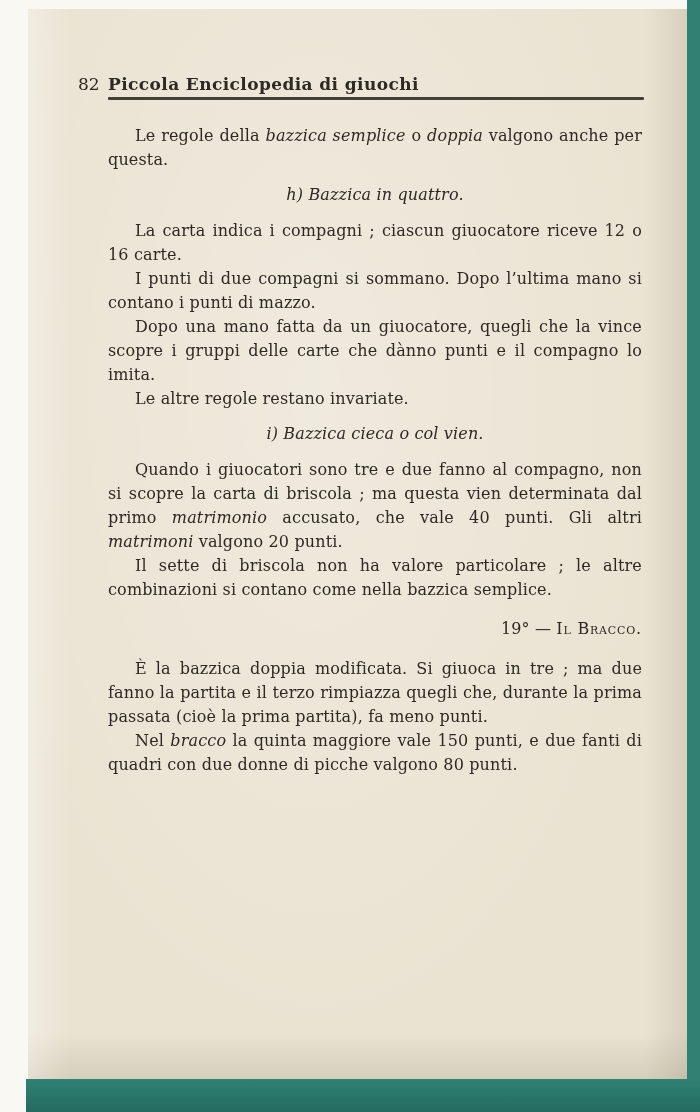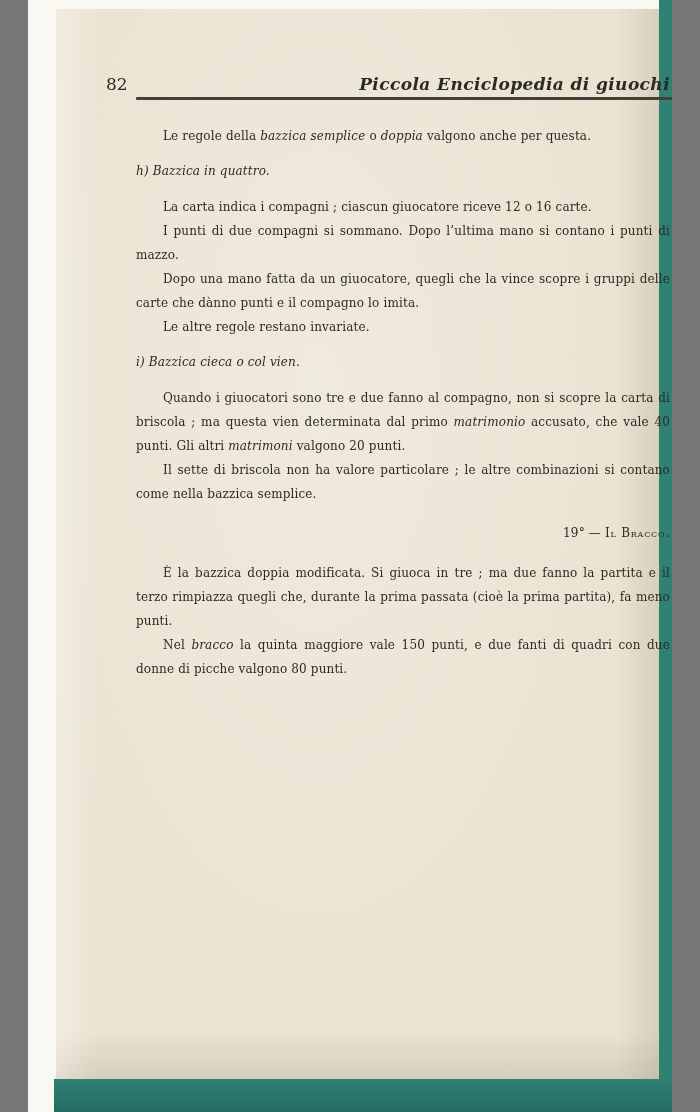--- a/index.html
+++ b/index.html
@@ -1,18 +1,18 @@
 <!DOCTYPE html>
 <html style="--paper: #e9e3d2; --cover: #2f8174; --scanbg: #f9f8f3; --ink: #2d2a24;"><head>
 <meta charset="utf-8">
 <style>
   html, body { margin: 0; padding: 0; background: #777; }
   .scan {
     position: relative;
-    width: 644px;
+    width: 700px;
     height: 1112px;
     margin: 0 auto;
     background: var(--paper, #e9e3d2);
     overflow: hidden;
     font-family: "DejaVu Serif", "Liberation Serif", serif;
     color: var(--ink, #2d2a24);
   }
   .paper-shade {
     position: absolute; inset: 0;
     background:
@@ -40,41 +40,42 @@
   }
   .header {
     position: absolute; left: 108px; width: 534px; top: 74px;
     font-size: 17px; line-height: 20px;
   }
   .pagenum {
     position: absolute; left: -30px; top: 0;
     font-size: 17px;
   }
   .running-title {
-    display: block; text-align: right;
-    font-weight: bold; font-style: italic;
+    display: block; text-align: left;
+    font-weight: bold; 
     letter-spacing: 0.4px;
   }
   .rule {
     position: absolute; left: 108px; width: 536px; top: 97px; height: 3px;
     background: #43403a;
     border-radius: 1px;
   }
   .text-block {
     position: absolute; left: 108px; width: 534px; top: 124px;
-    font-size: 12px; line-height: 24px;
+    font-size: 16px; line-height: 24px;
     letter-spacing: 0.15px;
   }
   .paragraph {
     margin: 0;
     text-indent: 27px;
     text-align: justify;
   }
   .heading-italic {
     font-style: italic;
+    text-align: center;
     margin: 11px 0 12px 0;
     text-indent: 0;
   }
   .heading-caps {
     text-align: right;
     margin: 15px 0 16px 0;
     text-indent: 0;
   }
   .seg-italic { font-style: italic; }
   .seg-smallcaps { font-variant: small-caps; letter-spacing: 0.8px; }

